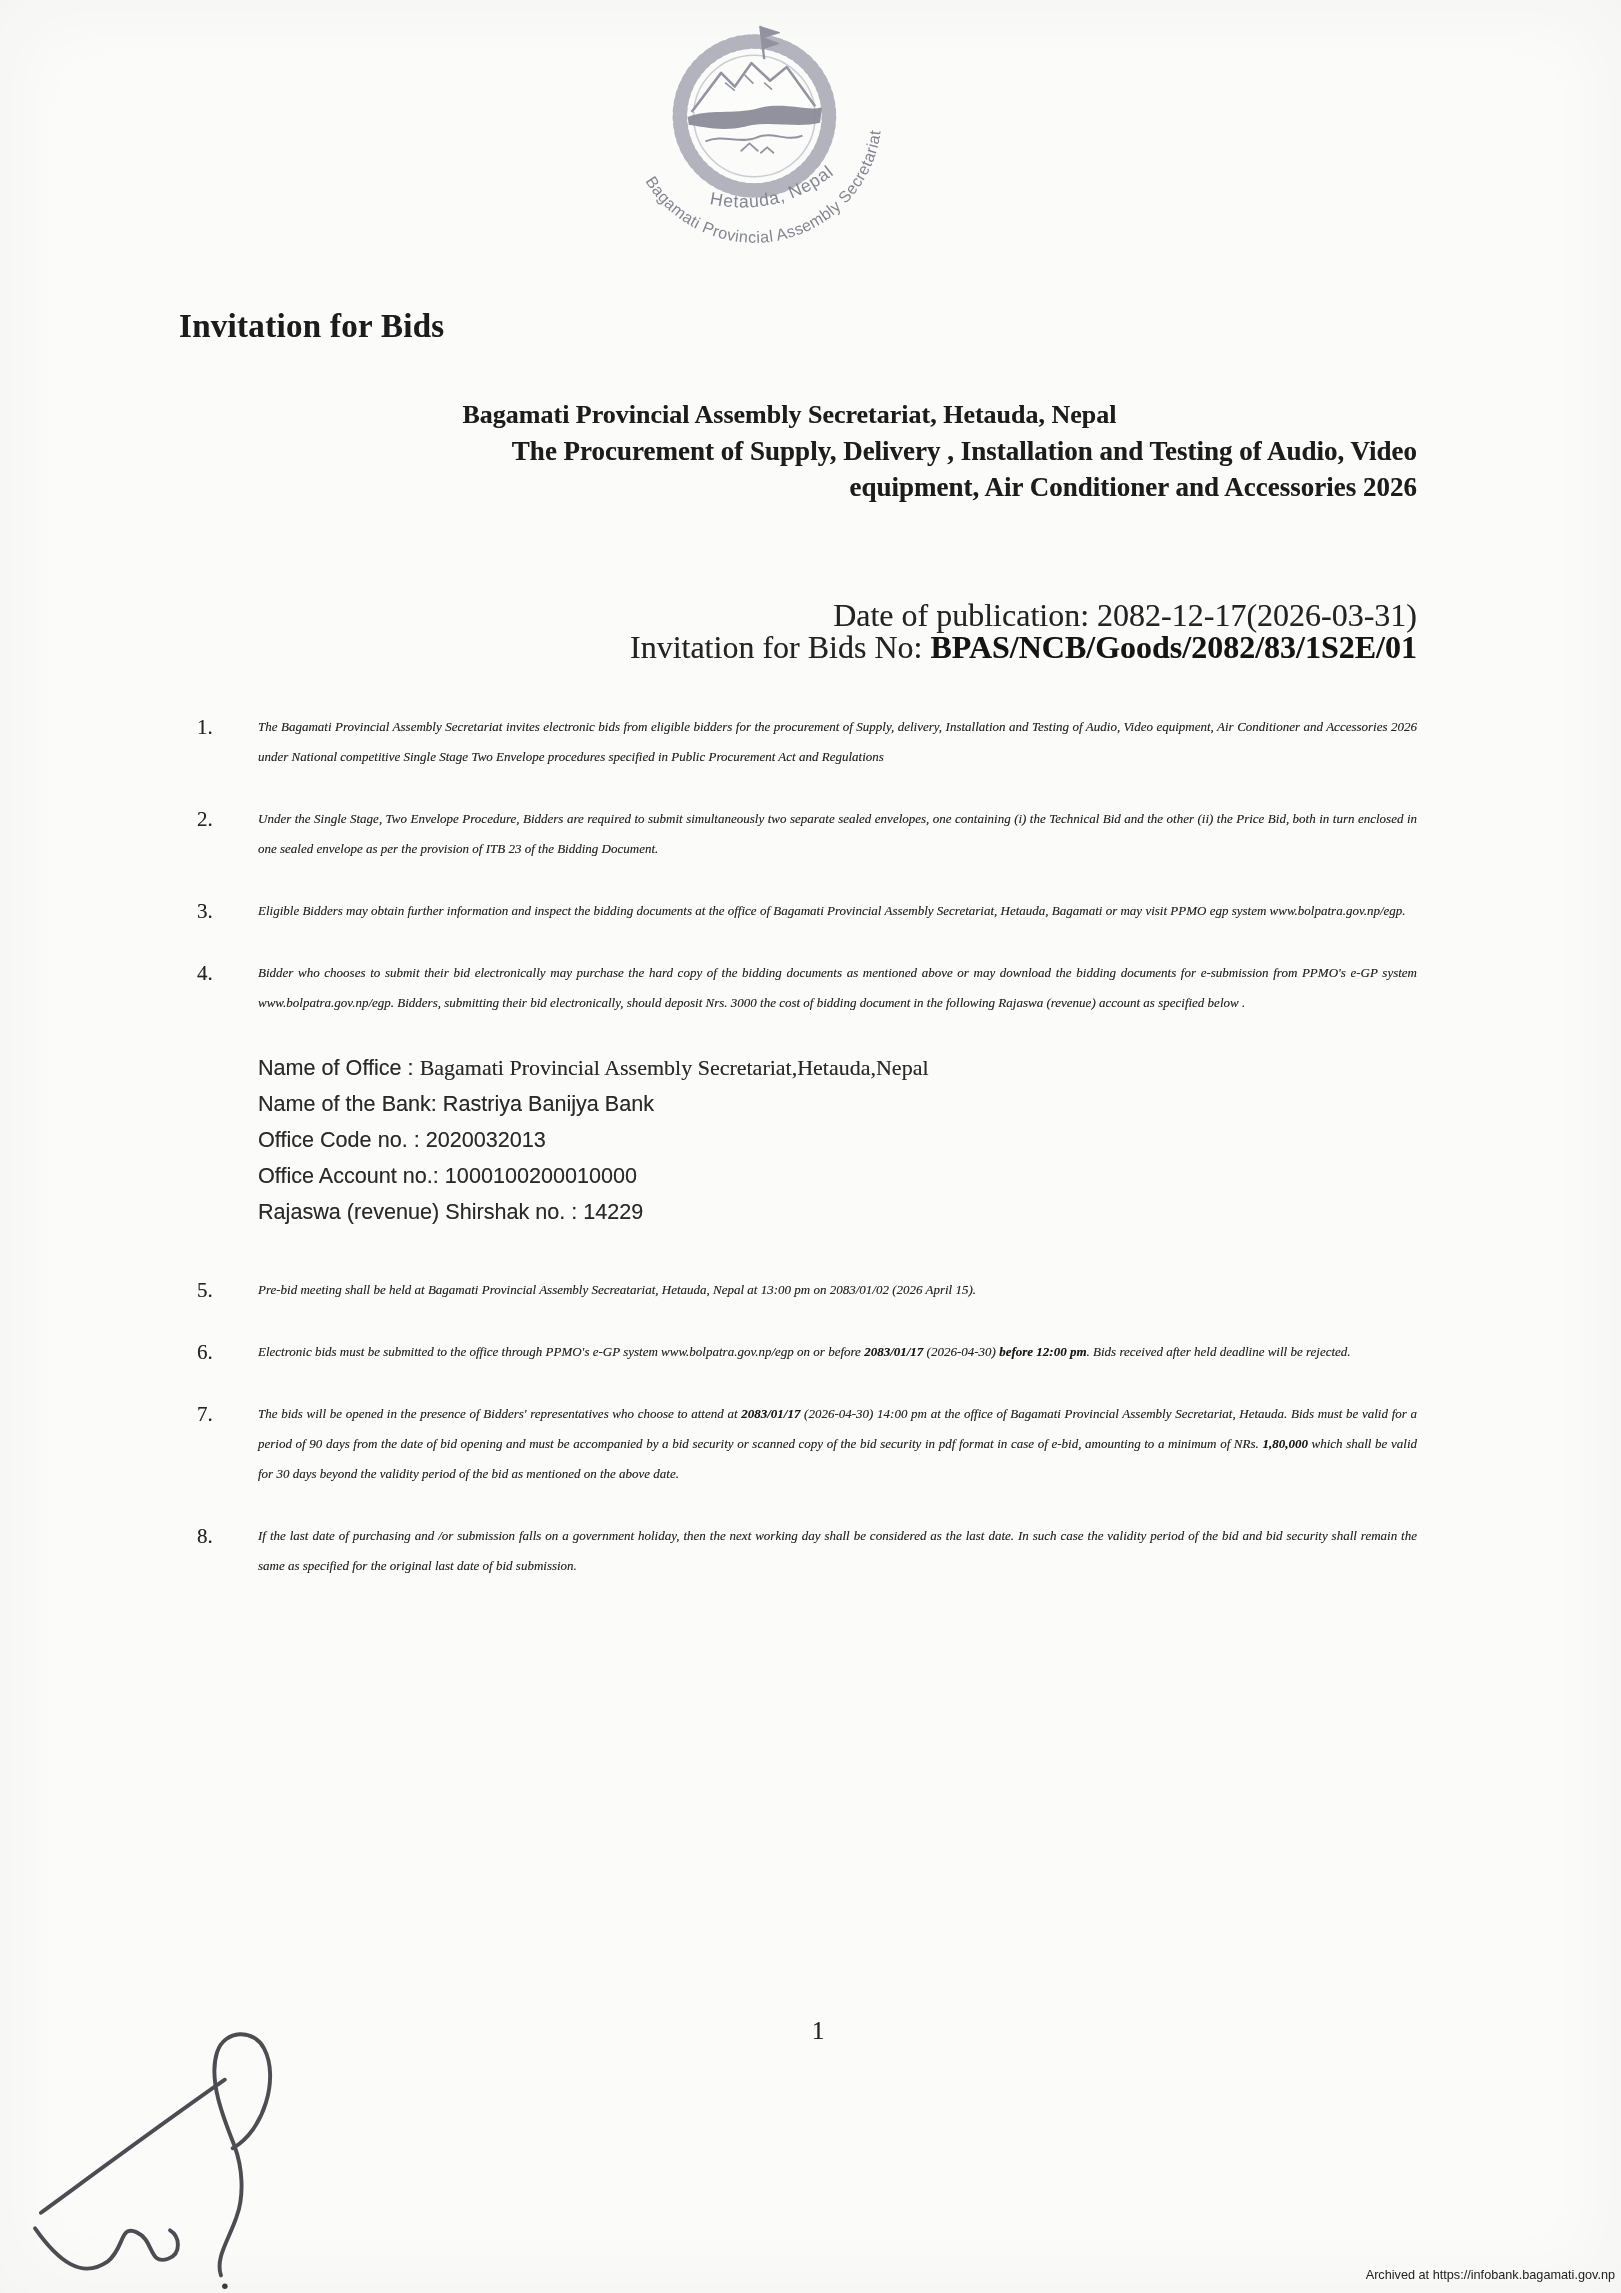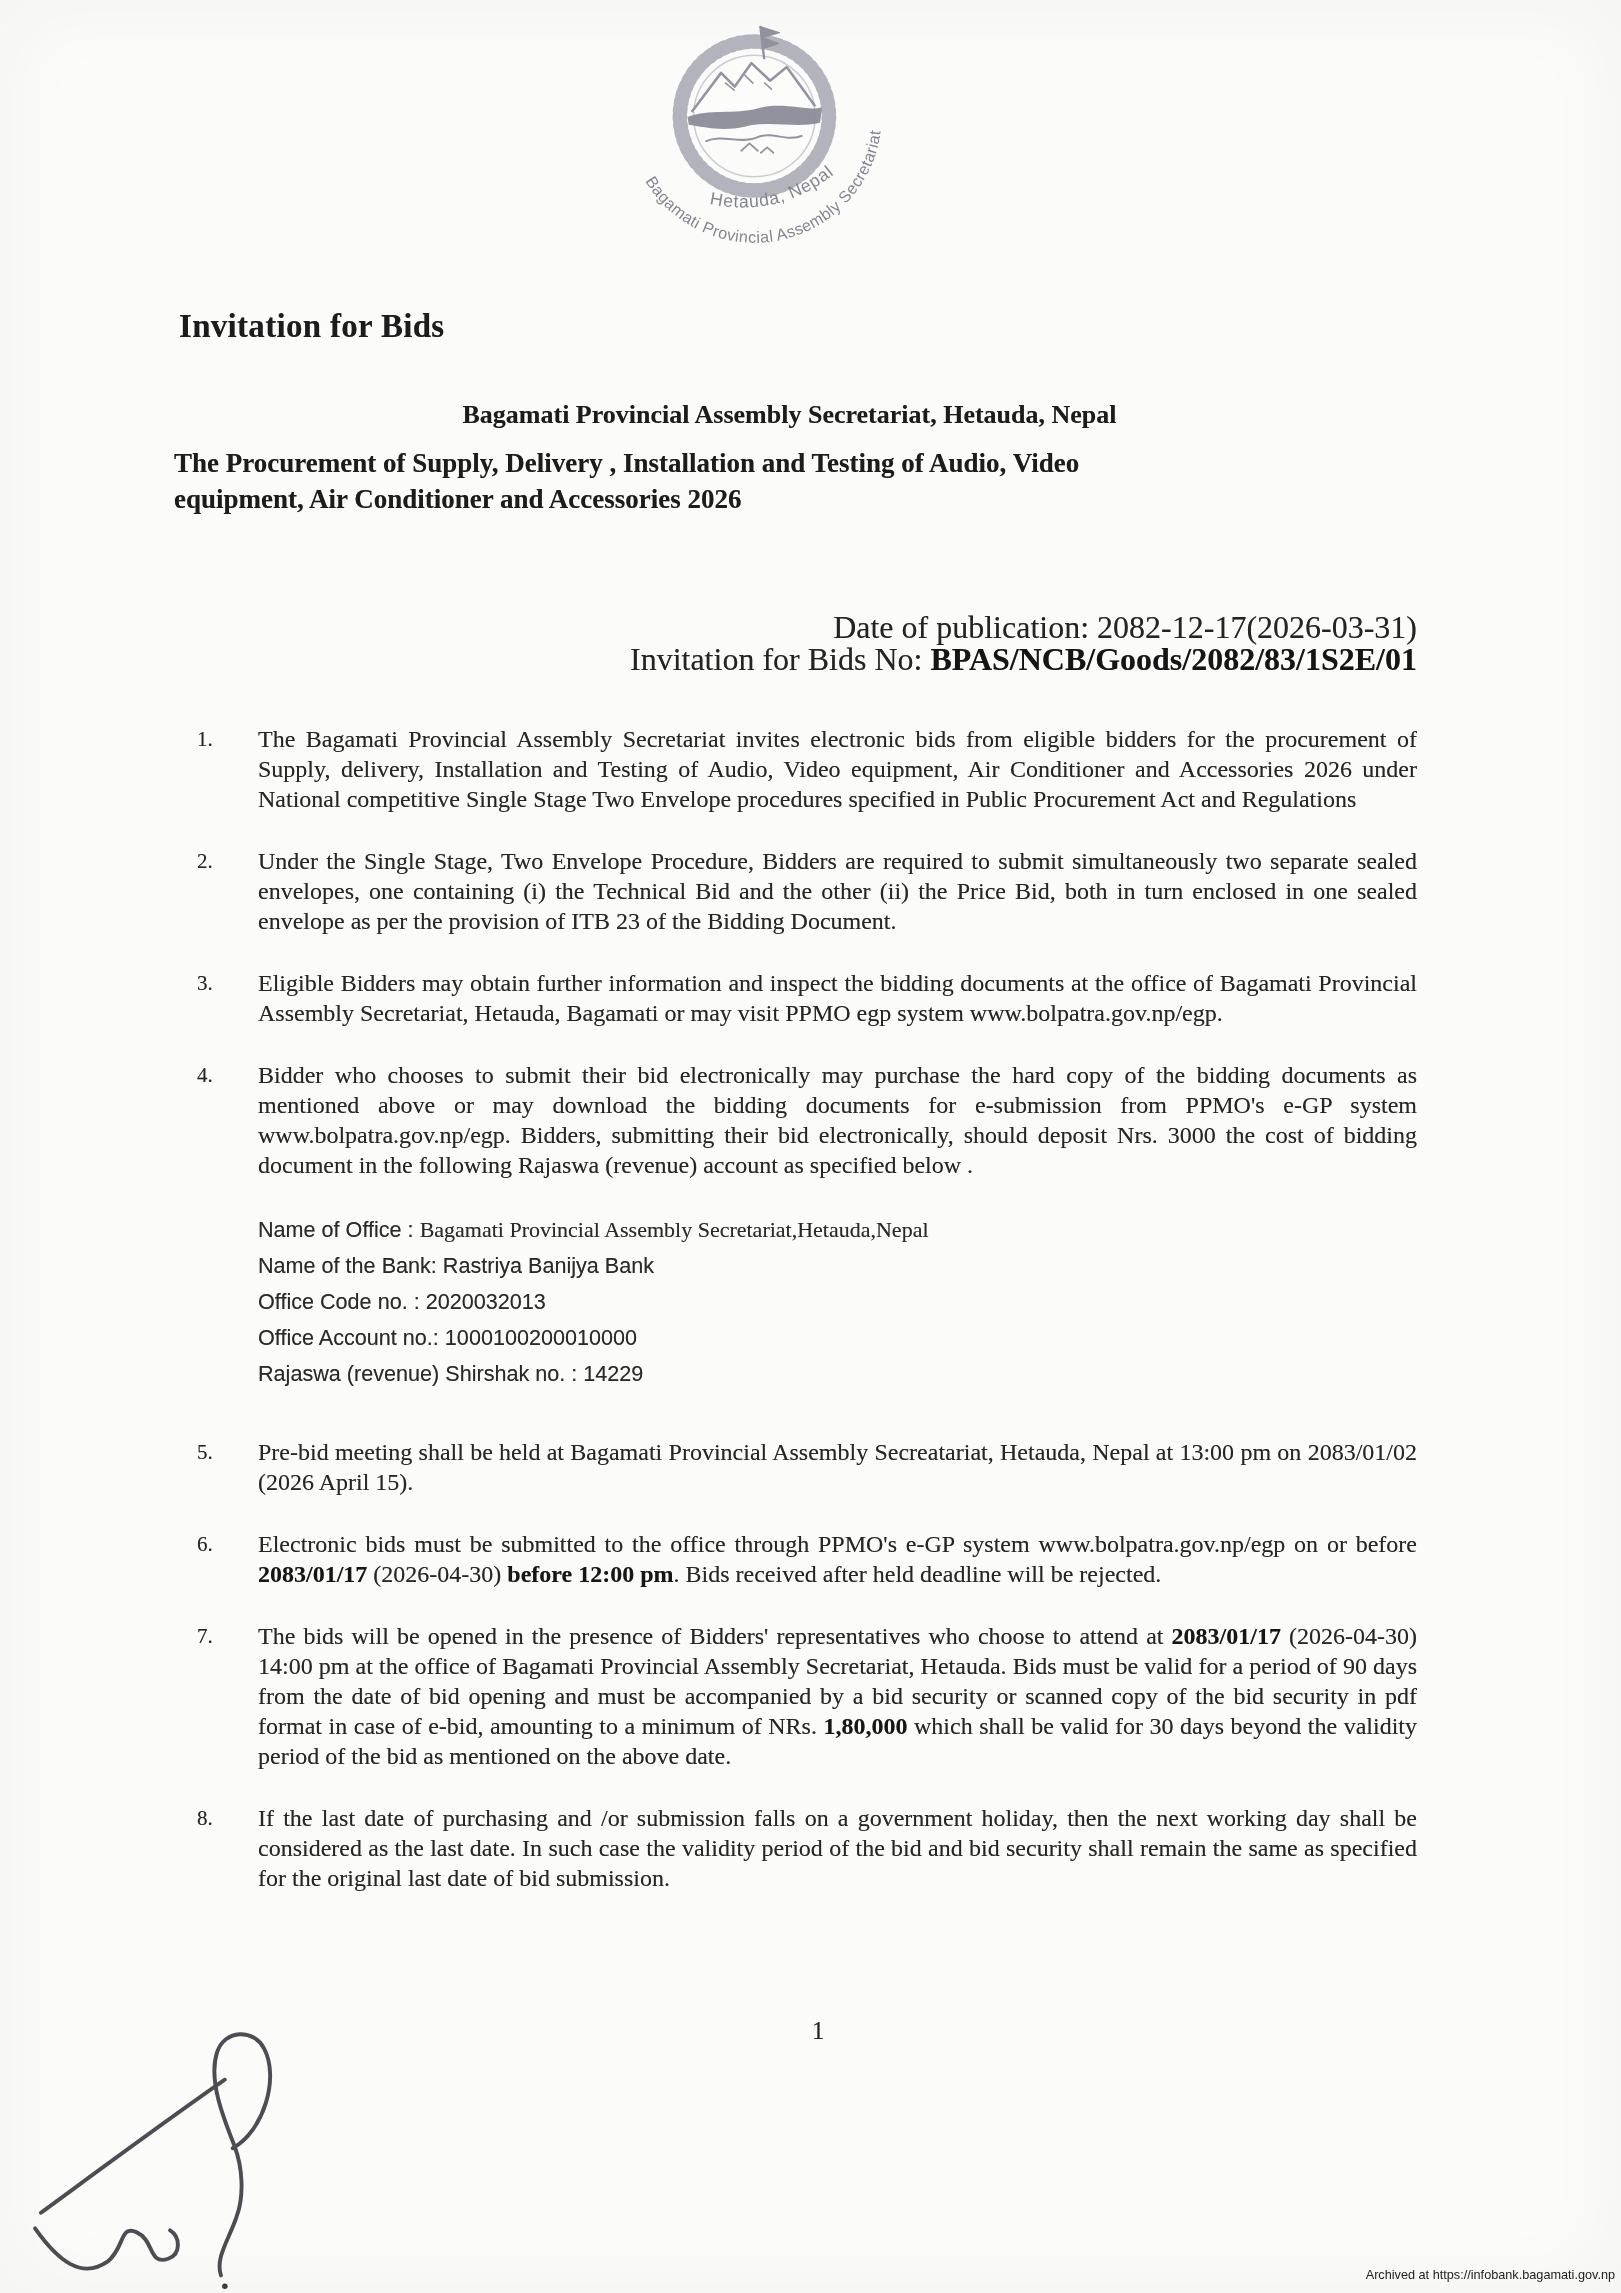--- a/index.html
+++ b/index.html
@@ -21,31 +21,31 @@
   .doc-title{
     margin:17px;padding-top:290px;text-align:left;
     font-size:33px;line-height:39px;font-weight:bold;color:#1c1c1c;
     letter-spacing:0.3px;
   }
   .org-name{
     margin:51px 0 0 0;text-align:center;
     font-size:26px;line-height:36px;font-weight:bold;color:#1c1c1c;
   }
   .subtitle{
-    margin:12px;text-align:left;font-weight:bold;color:#1c1c1c;
+    margin:0;text-align:right;font-weight:bold;color:#1c1c1c;
     font-size:27px;line-height:36px;
   }
   .pub-block{margin-top:94px;text-align:right;font-size:32px;line-height:32px;color:#242424;}
   .pub-block b{color:#151515;}
 
   
   .list{margin-top:49px;padding-left:35px;}
   .item{display:flex;margin-bottom:32px;}
   .num{width:61px;flex:0 0 61px;font-size:21px;line-height:30px;}
-  .itext{flex:1;font-size:24px;line-height:30px;text-align:justify;}
+  .itext{flex:1;font-size:13px;line-height:30px;text-align:justify;font-style:italic;}
   .itext b{color:#161616;}
 
   
   .bank{margin:9.8px 0 45px 61px;font-family:"Liberation Sans", sans-serif;}
   .bank-heading{font-size:23px;font-weight:bold;color:#161616;margin-bottom:23.5px;letter-spacing:0.2px;}
   .bank-row{font-size:21.6px;line-height:36px;color:#2a2a2a;}
   .bank-row .serif-val{font-family:"Liberation Serif", serif;font-size:22px;}
 
   .page-number{position:absolute;left:812px;top:2017px;font-size:24.5px;color:#232323;}
   .signature{position:absolute;left:31px;top:2021px;width:284px;height:272px;}

